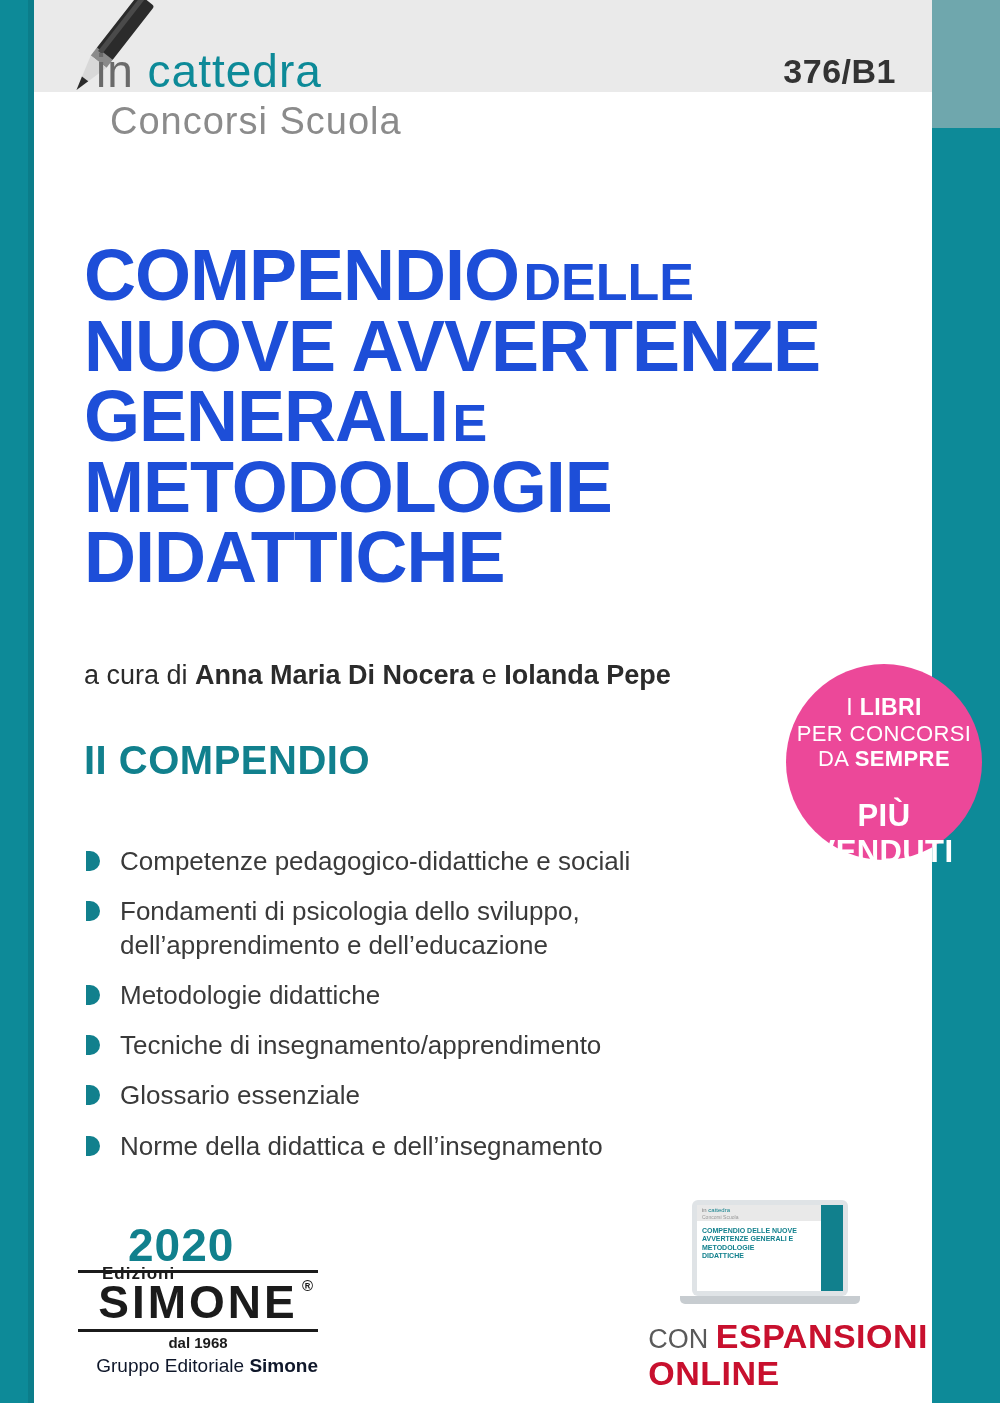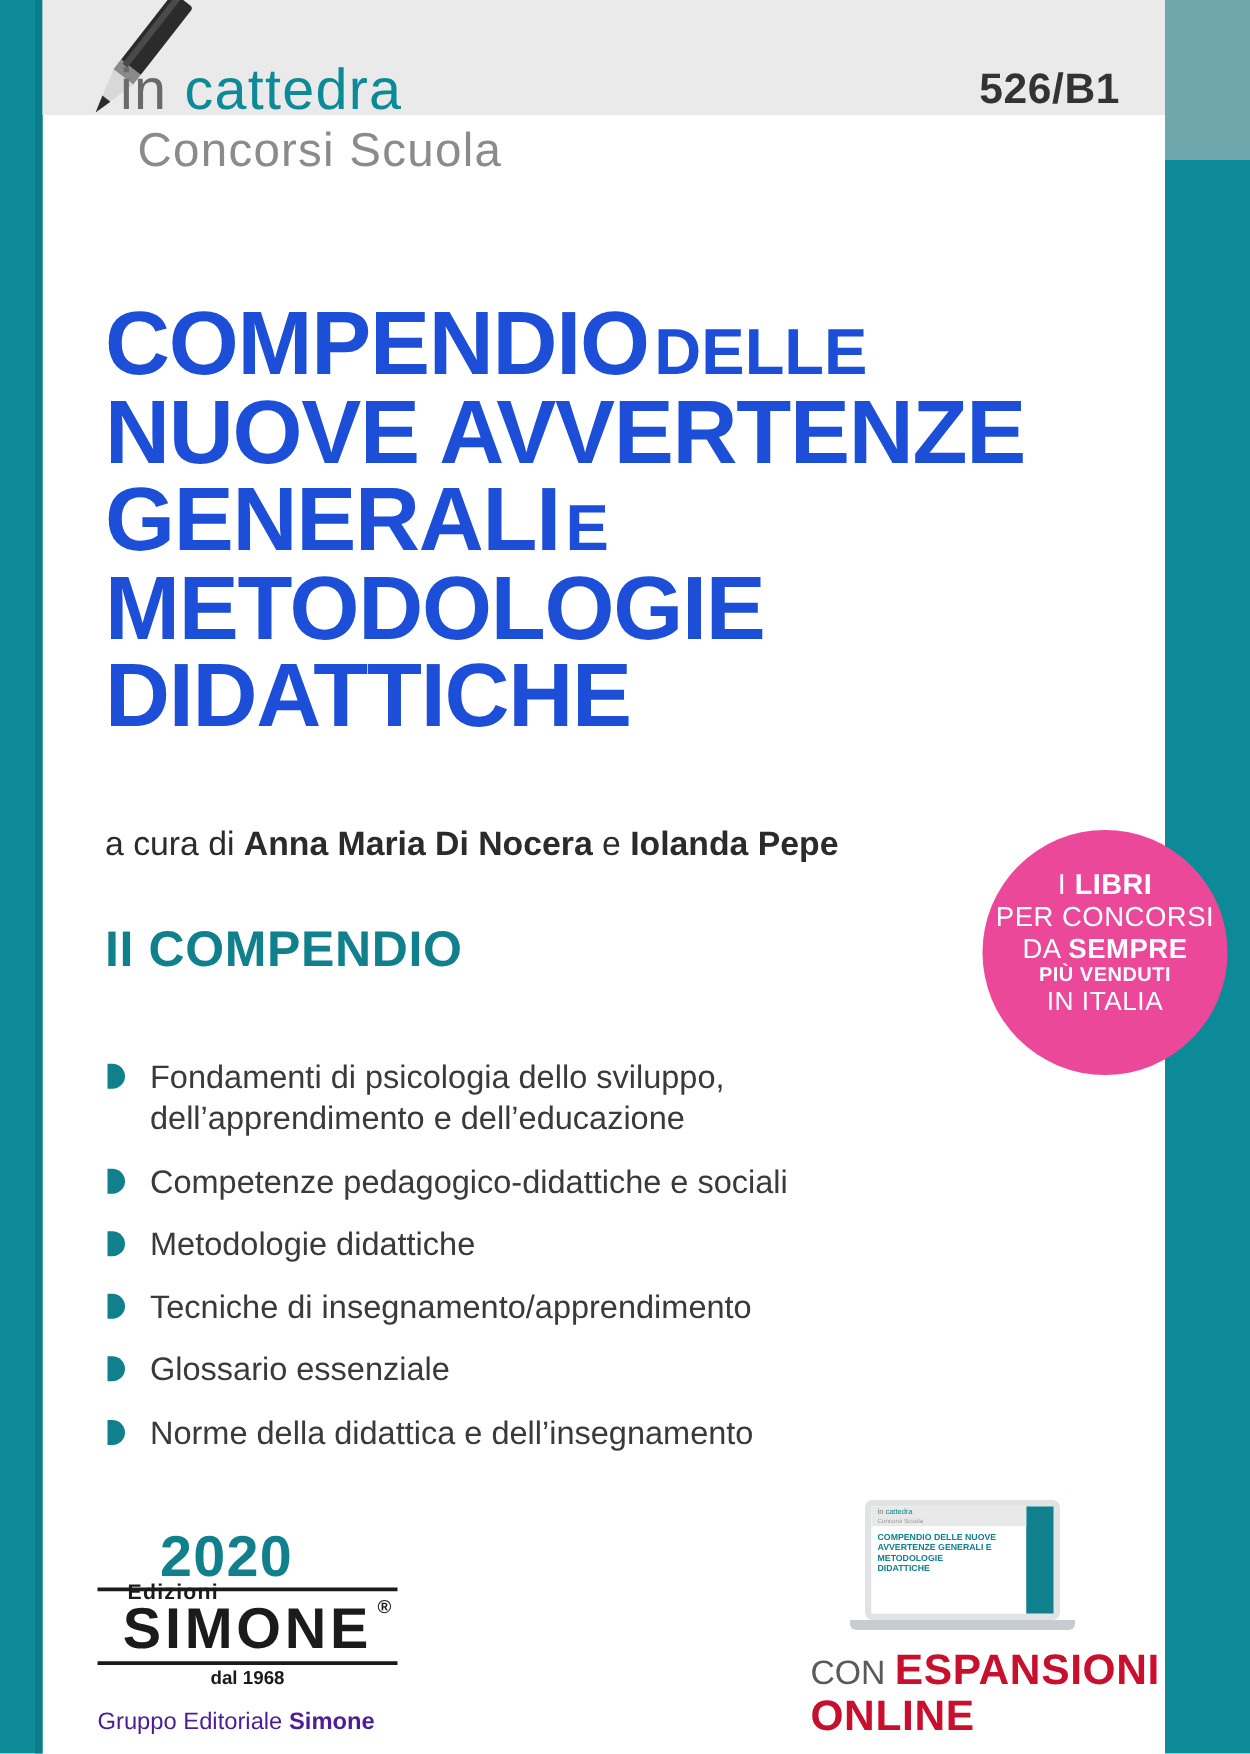--- a/index.html
+++ b/index.html
@@ -178,21 +178,21 @@
     box-shadow: 0 0 0 0 rgba(0,0,0,0);
   }
   .badge .bl {
     display: block;
     line-height: 1.16;
     letter-spacing: 0.4px;
   }
   .badge .r1 { font-size: 23px; margin-top: 30px; }
   .badge .r2 { font-size: 22px; }
   .badge .r3 { font-size: 22px; }
-  .badge .r4 { font-size: 16px; font-weight: bold; }
+  .badge .r4 { font-size: 31px; font-weight: bold; margin-top: 26px; }
   .badge .r5 { font-size: 21px; }
   .badge b { font-weight: bold; }
 
   
   .year {
     position: absolute;
     left: 128px;
     top: 1218px;
     font-size: 46px;
     font-weight: bold;
@@ -235,24 +235,24 @@
     font-weight: bold;
   }
   .logo-dal {
     text-align: center;
     font-size: 15px;
     font-weight: bold;
     color: #1b1b1b;
     margin-top: 2px;
   }
   .logo-gruppo {
-    text-align: left;
+    text-align: right;
     font-size: 19px;
-    color: #4c1d95;
-    margin-top: 16px;
+    color: #0f172a;
+    margin-top: 4px;
     white-space: nowrap;
   }
   .logo-gruppo b { font-weight: bold; }
 
   
   .tablet {
     position: absolute;
     right: 140px;
     top: 1200px;
     width: 180px;
@@ -355,38 +355,38 @@
       <g transform="rotate(38 60 60)">
         <rect x="52" y="-10" width="20" height="70" rx="3" fill="#2b2b2b"></rect>
         <rect x="52" y="58" width="20" height="10" fill="#8a8a8a"></rect>
         <polygon points="52,68 72,68 62,104" fill="#d8d8d8"></polygon>
         <polygon points="58,90 66,90 62,104" fill="#2b2b2b"></polygon>
         <rect x="55" y="-10" width="5" height="70" fill="#4a4a4a"></rect>
       </g>
     </svg>
     <div class="brand"><span>in</span> <span class="accent">cattedra</span></div>
     <div class="subbrand">Concorsi Scuola</div>
-    <div class="code">526/B1</div>
+    <div class="code">376/B1</div>
   </div>
 
   <div class="title">
     <span class="l"><span class="t-big">COMPENDIO</span> <span class="t-sm">DELLE</span></span>
     <span class="l t-big">NUOVE AVVERTENZE</span>
     <span class="l"><span class="t-big">GENERALI</span> <span class="t-sm">E</span></span>
     <span class="l t-big">METODOLOGIE</span>
     <span class="l t-big">DIDATTICHE</span>
   </div>
 
   <div class="authors"><span>a cura di </span><b>Anna Maria Di Nocera</b><span> e </span><b>Iolanda Pepe</b></div>
 
   <div class="edition">II COMPENDIO</div>
 
   <div class="bullets">
+    <div class="bullet"><span class="dot"></span><span>Competenze pedagogico-didattiche e sociali</span></div>
     <div class="bullet"><span class="dot"></span><span>Fondamenti di psicologia dello sviluppo, dell’apprendimento e dell’educazione</span></div>
-    <div class="bullet"><span class="dot"></span><span>Competenze pedagogico-didattiche e sociali</span></div>
     <div class="bullet"><span class="dot"></span><span>Metodologie didattiche</span></div>
     <div class="bullet"><span class="dot"></span><span>Tecniche di insegnamento/apprendimento</span></div>
     <div class="bullet"><span class="dot"></span><span>Glossario essenziale</span></div>
     <div class="bullet"><span class="dot"></span><span>Norme della didattica e dell’insegnamento</span></div>
   </div>
 
   <div class="badge">
     <span class="bl r1"><span>I </span><b>LIBRI</b></span>
     <span class="bl r2">PER CONCORSI</span>
     <span class="bl r3"><span>DA </span><b>SEMPRE</b></span>

